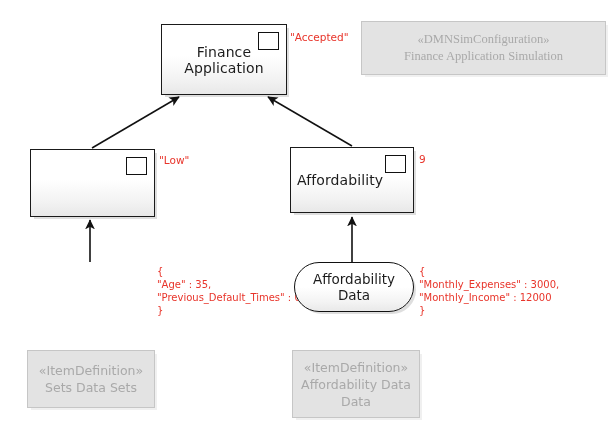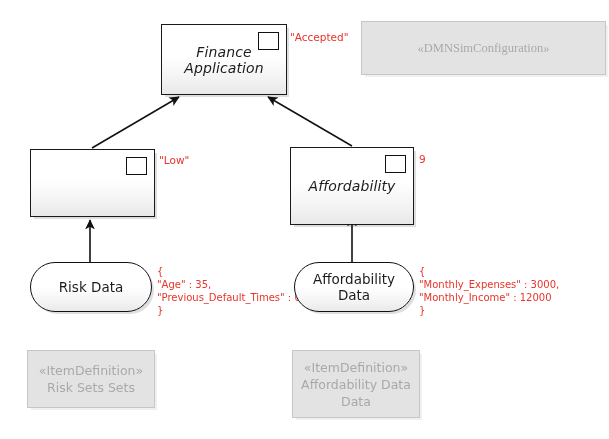--- a/index.html
+++ b/index.html
@@ -31,22 +31,21 @@
 
   
   .decision {
     position: absolute;
     box-sizing: border-box;
     border: 1.6px solid #1a1a1a;
     background: linear-gradient(to bottom, #ffffff 0%, #ffffff 45%, #f2f2f2 80%, #e8e8e8 100%);
     box-shadow: 3px 3px 0 -1px rgba(0,0,0,0.13);
     display: flex;
     align-items: center;
-    justify-content: center;
-    font-style: italic;
+    justify-content: flex-start;
   }
   .decision .node-label {
     font-size: 14px;
     color: #1c1c1c;
     letter-spacing: 0.1px;
     text-align: center;
     padding: 0 6px;
     user-select: none;
   }
   .dt-icon {
@@ -165,64 +164,62 @@
       <span class="dt-body">
         <span class="dt-vline"></span>
         <span class="dt-hline"></span>
       </span>
     </span>
   </div>
   <div class="annotation" style="left:290px; top:31px;">"Accepted"</div>
 
   <div class="faded-box" style="left:361px; top:21px; width:245px; height:54px;font-family:Liberation Serif, serif;">
     <span class="fb-line">«DMNSimConfiguration»</span>
+    <span class="fb-line">Finance Application Simulation</span>
   </div>
 
   <div class="decision" style="left:30px; top:149px; width:125px; height:68px;">
     <span class="dt-icon">
       <span class="dt-head"></span>
       <span class="dt-body">
         <span class="dt-vline"></span>
         <span class="dt-hline"></span>
       </span>
     </span>
   </div>
   <div class="annotation" style="left:159px; top:154px;">"Low"</div>
 
-  <div class="decision" style="left:290px; top:147px; width:124px; height:78px;">
+  <div class="decision" style="left:290px; top:147px; width:124px; height:66px;">
     <span class="node-label">Affordability</span>
     <span class="dt-icon">
       <span class="dt-head"></span>
       <span class="dt-body">
         <span class="dt-vline"></span>
         <span class="dt-hline"></span>
       </span>
     </span>
   </div>
   <div class="annotation" style="left:419px; top:153px;">9</div>
 
-  <div class="inputdata" style="left:30px; top:262px; width:122px; height:50px;">
-    <span class="node-label">Risk Data</span>
-  </div>
   <div class="annotation small" style="left:157px; top:265px;">{
 "Age" : 35,
 "Previous_Default_Times" : 0
 }</div>
 
   <div class="inputdata" style="left:294px; top:262px; width:120px; height:50px;">
     <span class="node-label">Affordability Data</span>
   </div>
   <div class="annotation small" style="left:419px; top:265px;">{
 "Monthly_Expenses" : 3000,
 "Monthly_Income" : 12000
 }</div>
 
   <div class="faded-box" style="left:27px; top:350px; width:128px; height:58px;">
     <span class="fb-line">«ItemDefinition»</span>
-    <span class="fb-line">Risk Sets Sets</span>
+    <span class="fb-line">Sets Data Sets</span>
   </div>
 
   <div class="faded-box" style="left:292px; top:350px; width:128px; height:68px;">
     <span class="fb-line">«ItemDefinition»</span>
     <span class="fb-line">Affordability Data</span>
     <span class="fb-line">Data</span>
   </div>
 
 </div>
 

